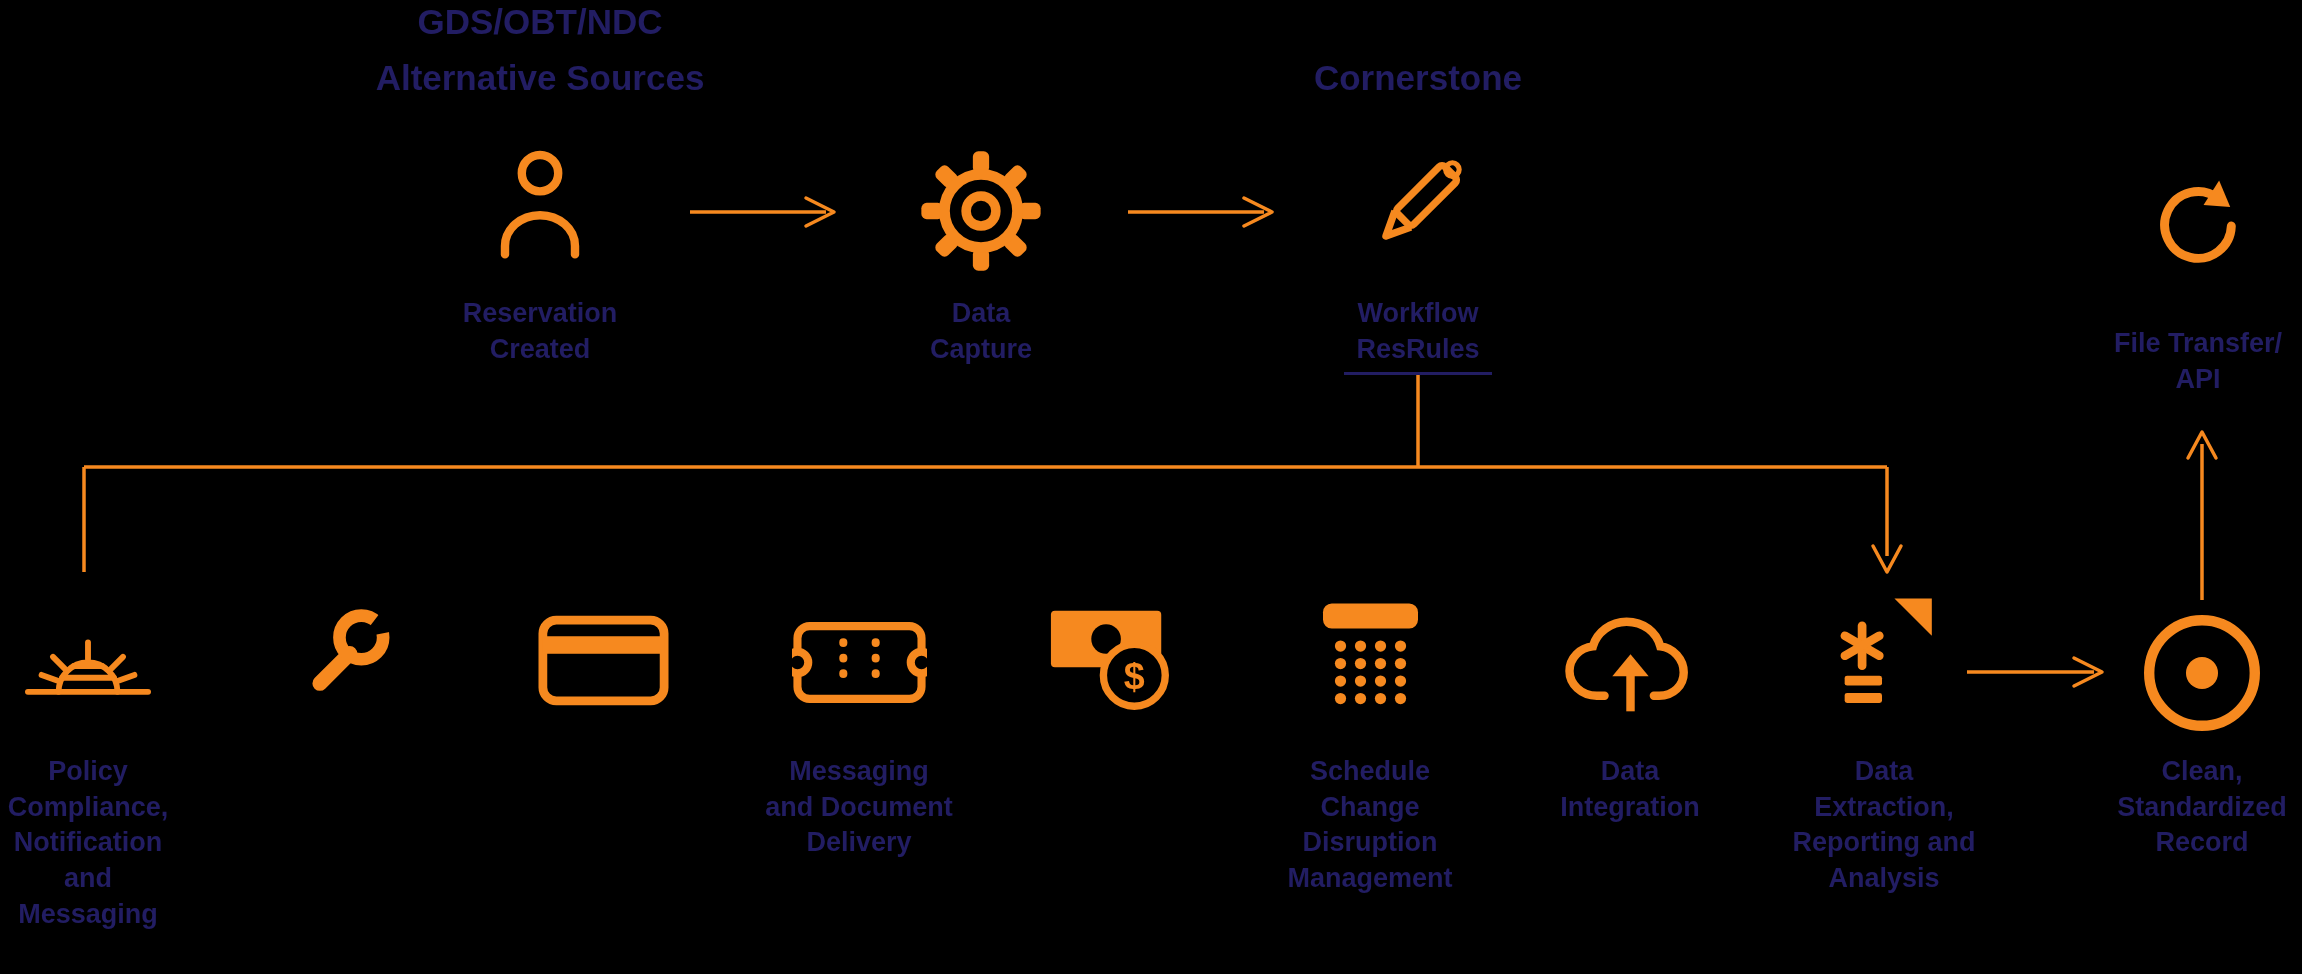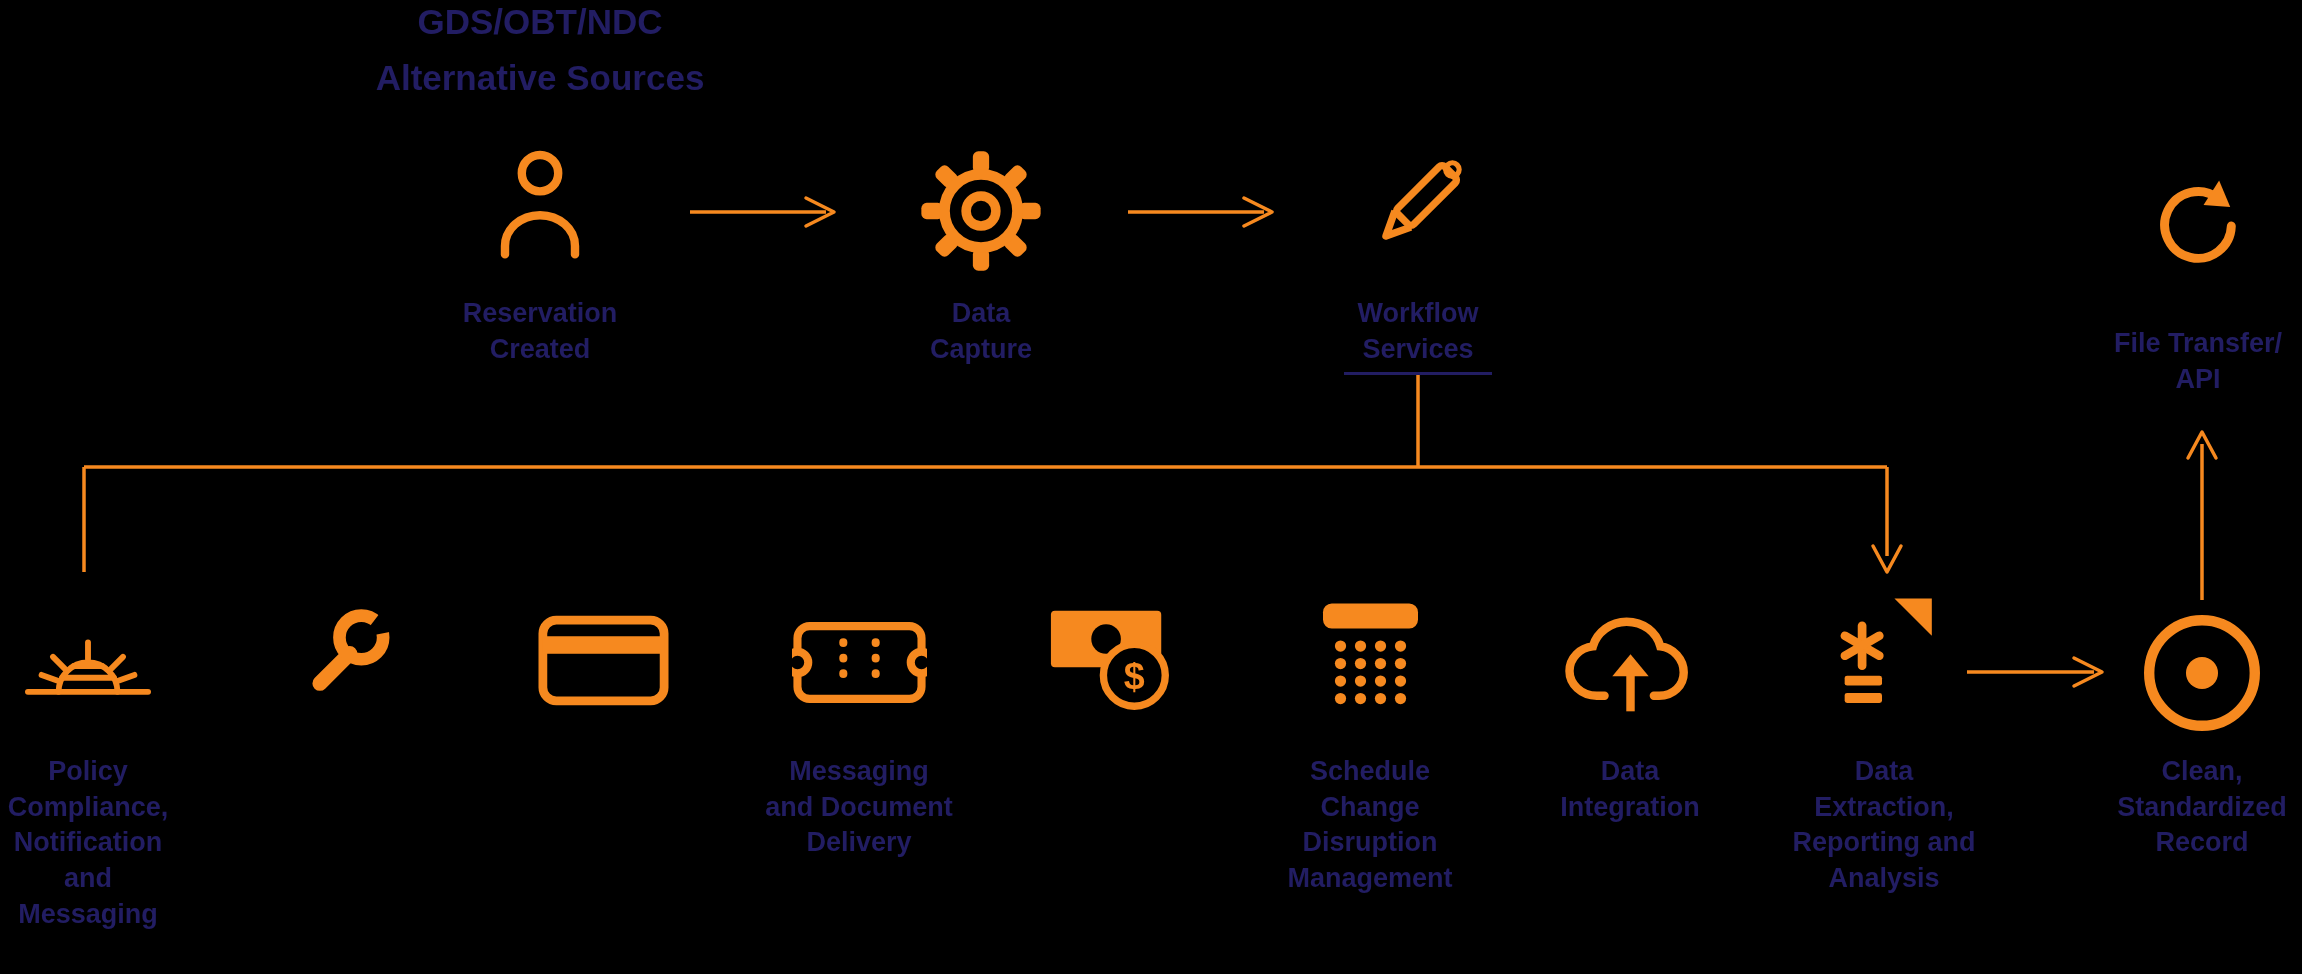--- a/index.html
+++ b/index.html
@@ -54,20 +54,21 @@
     <path d="M1887 467 L1887 556"></path>
     <polyline points="1873,546 1887,572 1901,546" stroke-linecap="round" stroke-linejoin="round"></polyline>
     <path d="M1967 672 L2094 672"></path>
     <polyline points="2074,658 2102,672 2074,686" stroke-linecap="round" stroke-linejoin="round"></polyline>
     <path d="M2202 600 L2202 444"></path>
     <polyline points="2188,458 2202,432 2216,458" stroke-linecap="round" stroke-linejoin="round"></polyline>
   </svg>
 
   <div class="abs hdr" style="left:270px;top:0px;width:540px;">GDS/OBT/NDC</div>
   <div class="abs hdr" style="left:270px;top:56px;width:540px;">Alternative Sources</div>
+  <div class="abs hdr" style="left:1148px;top:56px;width:540px;">Cornerstone</div>
 
   <div class="abs icon" style="left:495px;top:148px;">
     <svg width="90" height="112" viewBox="0 0 64 80" fill="none" stroke="currentColor">
       <circle cx="32" cy="18" r="13" stroke-width="6"></circle>
       <path d="M7 76 V70 A25 22 0 0 1 57 70 V76" stroke-width="6" stroke-linecap="round" stroke-linejoin="round"></path>
     </svg>
   </div>
 
   <div class="abs icon" style="left:920px;top:150px;">
     <svg width="122" height="122" viewBox="0 0 90 90">
@@ -101,21 +102,21 @@
       <path d="M63 20 A30 30 0 1 0 75 45" fill="none" stroke="currentColor" stroke-width="8" stroke-linecap="round"></path>
       <polygon points="74,28 50,26 64,4" fill="currentColor"></polygon>
     </svg>
   </div>
 
   <div class="abs lbl" style="left:430px;top:296px;width:220px;">Reservation
 Created</div>
   <div class="abs lbl" style="left:871px;top:296px;width:220px;">Data
 Capture</div>
   <div class="abs lbl" style="left:1308px;top:296px;width:220px;">Workflow
-Services</div>
+ResRules</div>
   <div class="abs underline-bar" style="left:1344px;top:372px;width:148px;"></div>
   <div class="abs lbl" style="left:2088px;top:326px;width:220px;">File Transfer/
 API</div>
 
   <div class="abs icon" style="left:23px;top:600px;">
     <svg width="130" height="106" viewBox="0 0 110 90" fill="none" stroke="currentColor" stroke-linecap="round">
       <line x1="4" y1="78" x2="106" y2="78" stroke-width="5"></line>
       <path d="M30 78 A25 25 0 0 1 80 78" stroke-width="5"></path>
       <line x1="33" y1="66" x2="77" y2="66" stroke-width="5"></line>
       <line x1="43" y1="56" x2="67" y2="56" stroke-width="5"></line>

